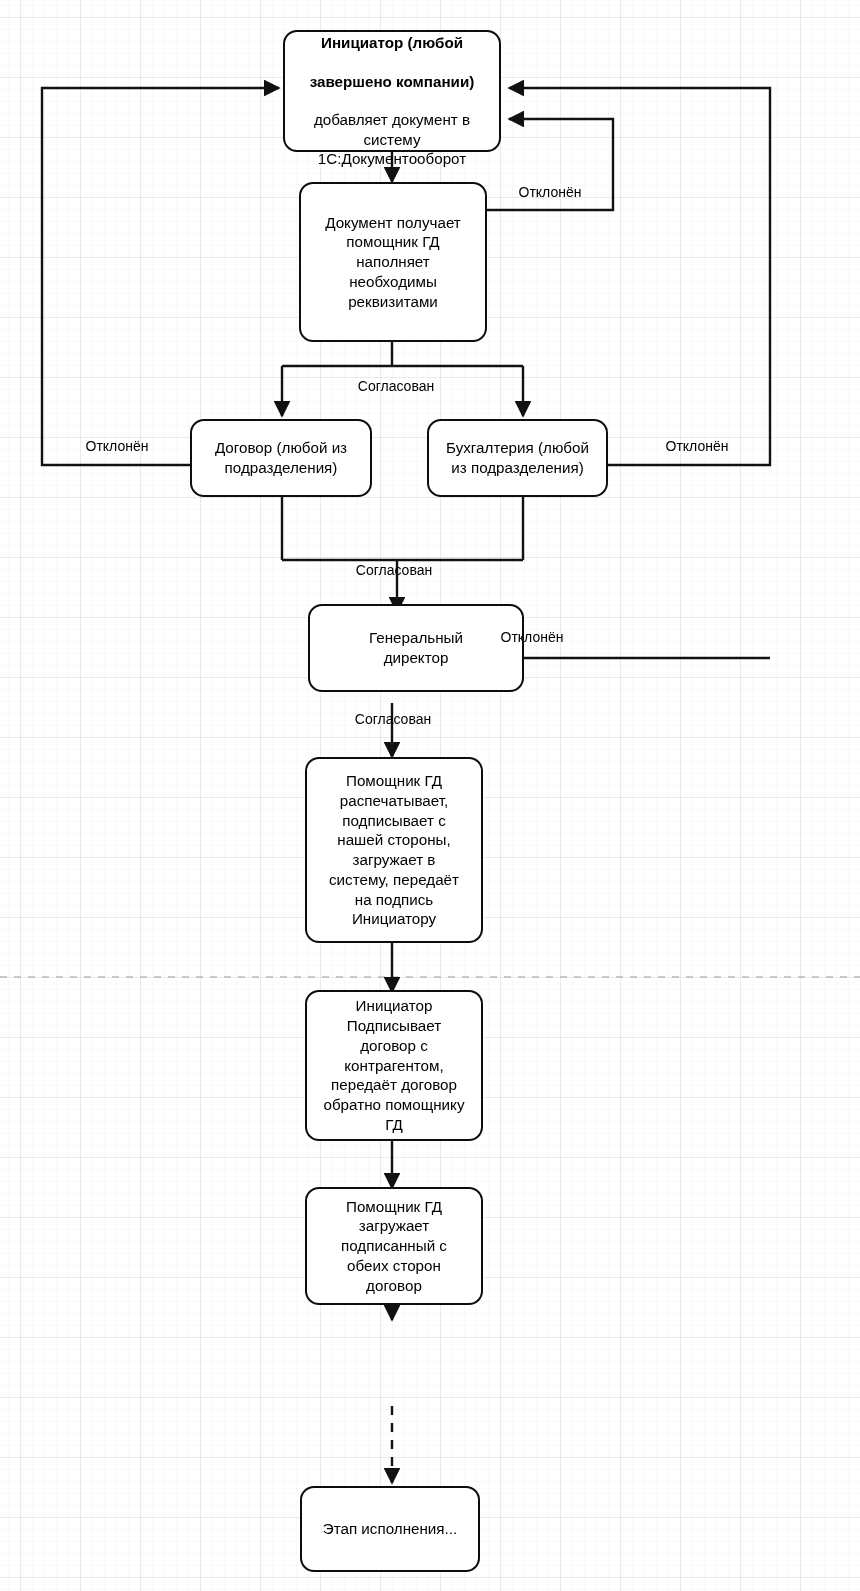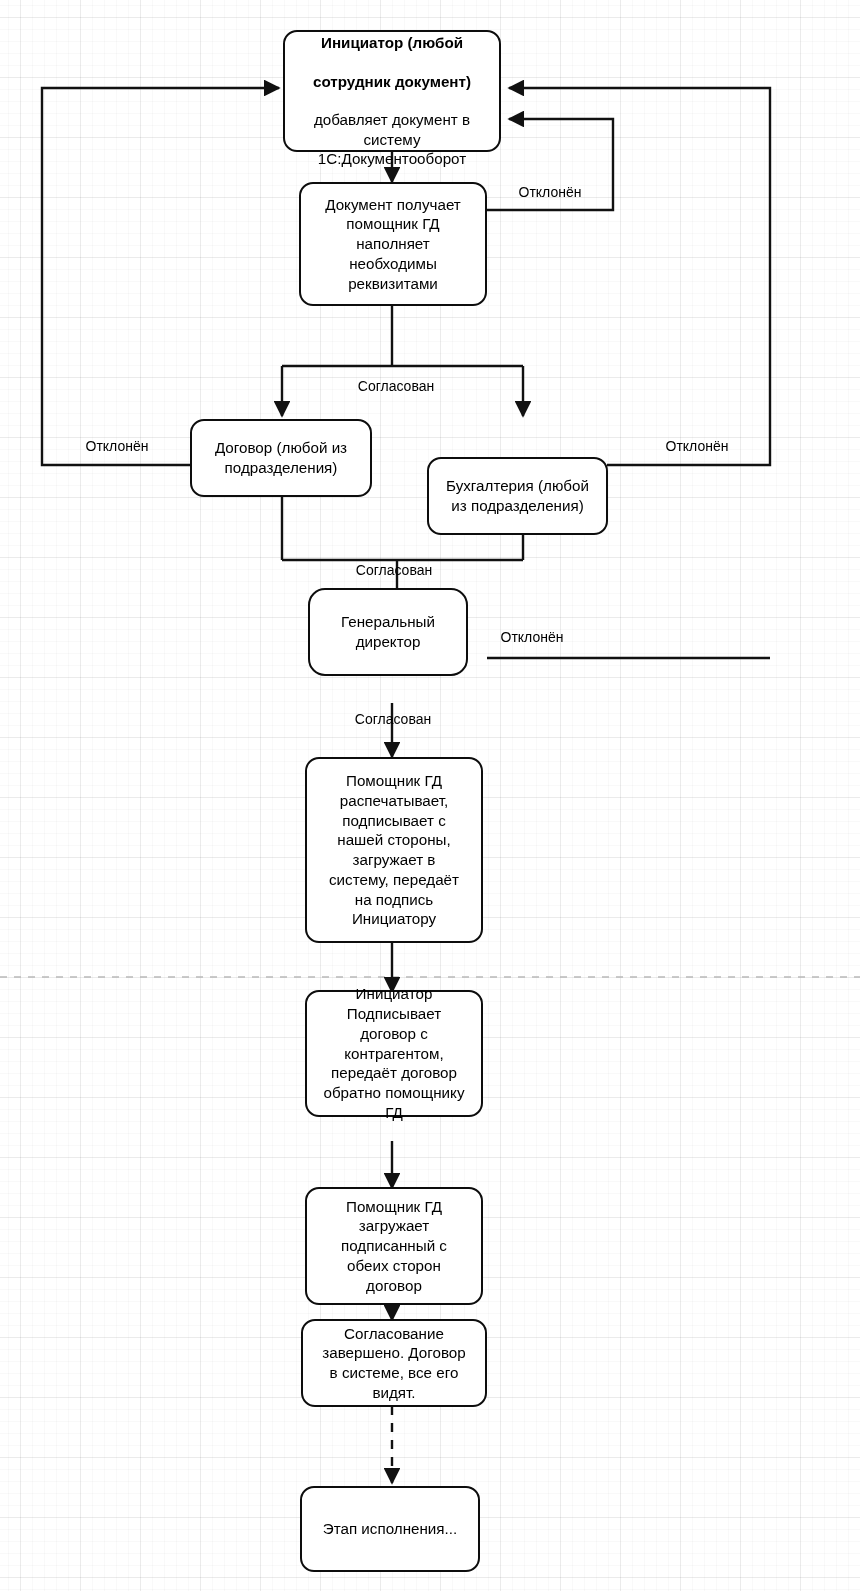--- a/index.html
+++ b/index.html
@@ -109,69 +109,65 @@
       <path d="M 392 1305 L 392 1320" marker-end="url(#arrow)"></path>
 
       <path d="M 392 1406 L 392 1483" stroke-dasharray="9 8" marker-end="url(#arrow)"></path>
 
     </g>
   </svg>
 
   <div class="node strongfirst" style="left:283px; top:30px; width:218px; height:122px;">
     <div>
       <span class="hdr">Инициатор (любой</span><br>
-      <span class="hdr">сотрудник документ)</span><br>
+      <span class="hdr">завершено компании)</span><br>
       <span>добавляет документ в
 систему
 1С:Документооборот</span>
     </div>
   </div>
 
-  <div class="node" style="left:299px; top:182px; width:188px; height:124px;">Документ получает
+  <div class="node" style="left:299px; top:182px; width:188px; height:160px;">Документ получает
 помощник ГД
 наполняет
 необходимы
 реквизитами</div>
 
   <div class="node" style="left:190px; top:419px; width:182px; height:78px;">Договор (любой из
 подразделения)</div>
 
-  <div class="node" style="left:427px; top:419px; width:181px; height:78px;margin-top:38px;">Бухгалтерия (любой
+  <div class="node" style="left:427px; top:419px; width:181px; height:78px;">Бухгалтерия (любой
 из подразделения)</div>
 
-  <div class="node" style="left:308px; top:588px; width:160px; height:88px;border-radius:17px;">Генеральный
+  <div class="node" style="left:308px; top:604px; width:216px; height:88px;">Генеральный
 директор</div>
 
   <div class="node" style="left:305px; top:757px; width:178px; height:186px;">Помощник ГД
 распечатывает,
 подписывает с
 нашей стороны,
 загружает в
 систему, передаёт
 на подпись
 Инициатору</div>
 
-  <div class="node" style="left:305px; top:990px; width:178px; height:127px;">Инициатор
+  <div class="node" style="left:305px; top:990px; width:178px; height:151px;">Инициатор
 Подписывает
 договор с
 контрагентом,
 передаёт договор
 обратно помощнику
 ГД</div>
 
   <div class="node" style="left:305px; top:1187px; width:178px; height:118px;">Помощник ГД
 загружает
 подписанный с
 обеих сторон
 договор</div>
 
-  <div class="node" style="left:301px; top:1319px; width:186px; height:88px;">Согласование
-завершено. Договор
-в системе, все его
-видят.</div>
 
   <div class="node" style="left:300px; top:1486px; width:180px; height:86px;">Этап исполнения...</div>
 
   <div class="edge-label" style="left:550px; top:192px;">Отклонён</div>
 
   <div class="edge-label" style="left:396px; top:386px;">Согласован</div>
 
   <div class="edge-label" style="left:117px; top:446px;">Отклонён</div>
 
   <div class="edge-label" style="left:697px; top:446px;">Отклонён</div>

